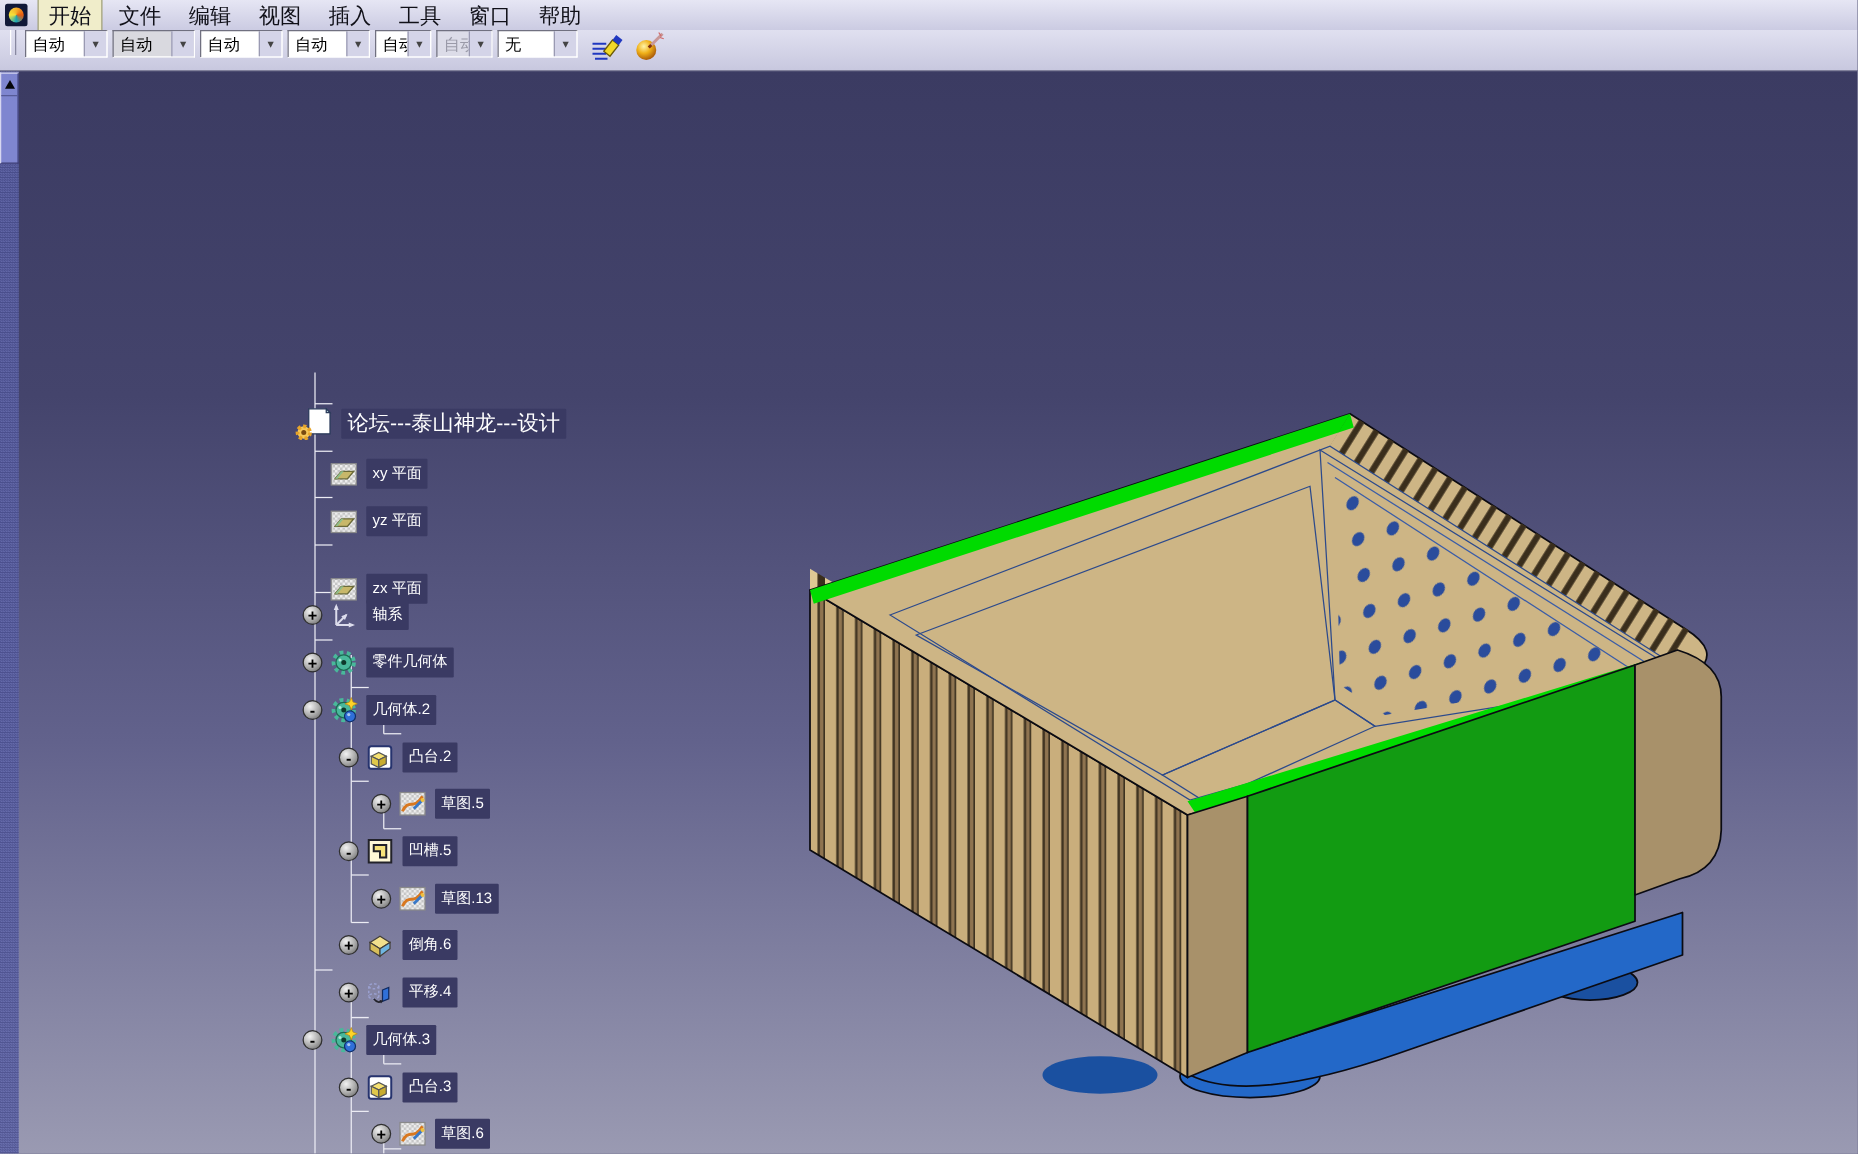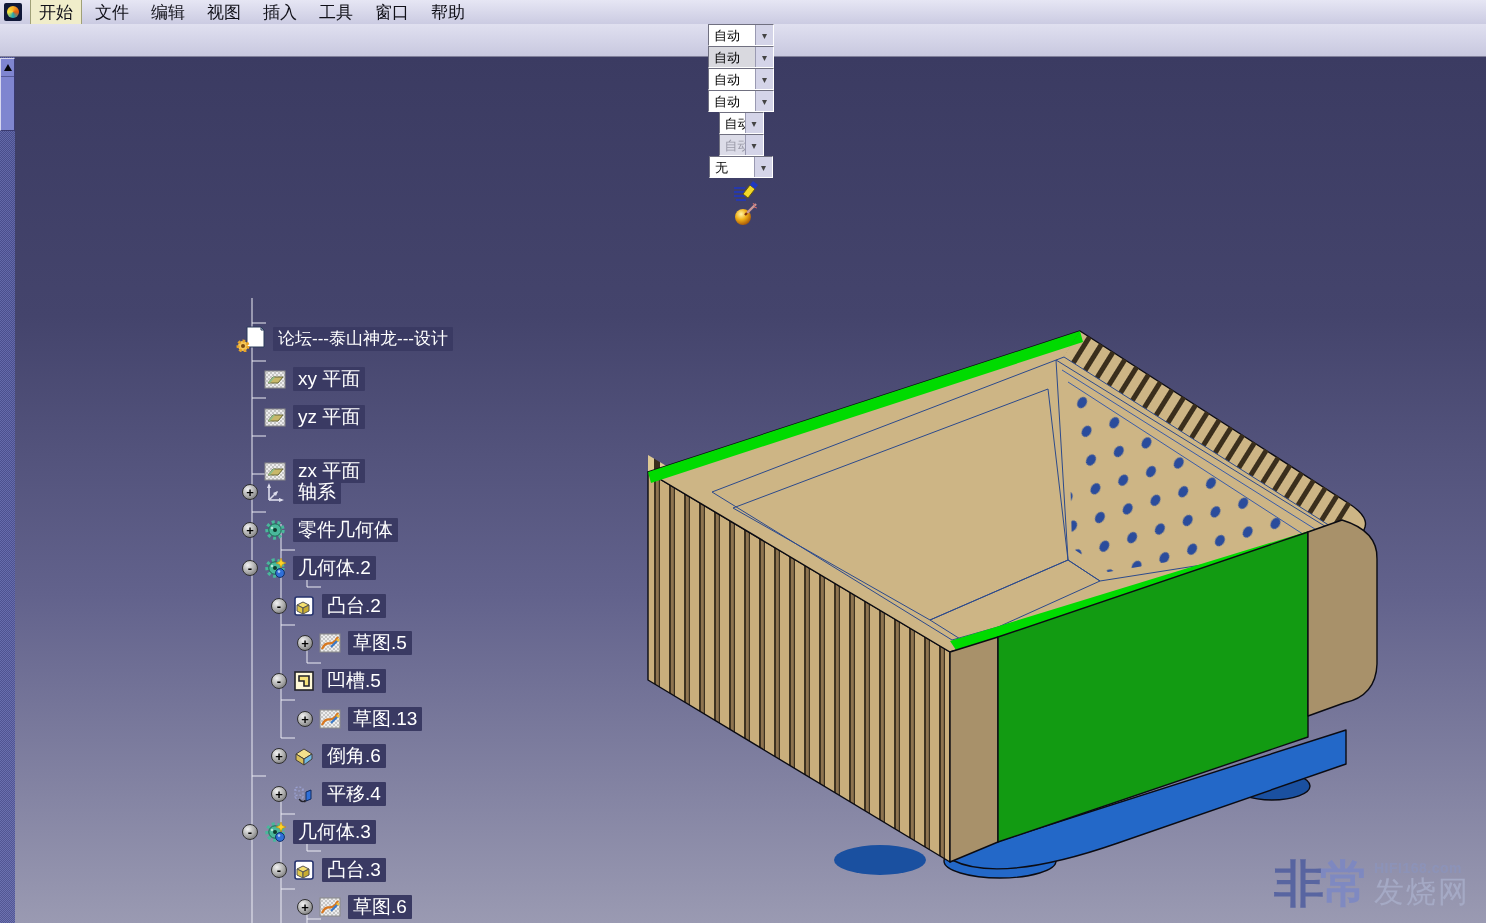--- a/index.html
+++ b/index.html
@@ -13,21 +13,21 @@
   .appicon{width:18px;height:18px;margin:0 6px 0 4px;border-radius:2px;
     background:#101838;position:relative;flex:0 0 auto;}
   .appicon i{position:absolute;left:3px;top:3px;width:12px;height:12px;border-radius:50%;
     background:conic-gradient(#F6B02A,#E85A10,#18A8B8,#F6E23A,#F6B02A);}
   .mitem{padding:8px 9px;margin:0 2px;cursor:default;white-space:nowrap;}
   .mitem.active{background:#F0EDCA;border:1px solid #A0A078;padding:1px 8px;border-radius:1px;}
 
   
   .toolbar{position:absolute;left:0;top:24px;width:100%;height:32px;
     background:linear-gradient(#E0E0F0,#C8C8DF);border-bottom:1px solid #80809A;
-    display:flex;align-items:center;z-index:30;flex-direction:column;}
+    display:flex;z-index:30;}
   .grip{width:3px;height:20px;margin:0 7px 0 8px;border-left:1px solid #fff;
     border-right:1px solid #8888A0;}
   .combo{height:22px;margin-right:4px;background:#fff;display:flex;align-items:stretch;
     border:1px solid;border-color:#707080 #FFFFFF #FFFFFF #707080;box-sizing:border-box;
     font-size:13px;color:#000;}
   .combo .val{flex:1;padding:2px 3px 0 5px;overflow:hidden;white-space:nowrap;}
   .combo .drop{width:17px;background:#D4D4E8;border-left:1px solid #9A9AB2;
     display:flex;align-items:center;justify-content:center;color:#444;font-size:10px;}
   .combo.gray{background:#D9D9DF;}
   .combo.disabled{background:#DCDCE8;color:#8A8A98;}
@@ -46,21 +46,21 @@
   .vthumb{position:absolute;left:0;top:1px;width:15px;height:73px;background:#878EDC;
     border:1px solid;border-color:#E8E8FF #3A3A72 #3A3A72 #E8E8FF;box-sizing:border-box;}
   .varrow{position:absolute;left:3px;top:5px;width:0;height:0;
     border-left:4px solid transparent;border-right:4px solid transparent;
     border-bottom:7px solid #000;}
   .vthumbline{position:absolute;left:0;top:17px;width:13px;border-top:1px solid #5A5F9E;}
 
   
   .tree{position:absolute;inset:0;z-index:10;}
   .trow{position:absolute;height:26px;display:flex;align-items:center;color:#fff;justify-content:space-between;}
-  .tlabel{background:#3A3A63;padding:2px 5px 3px 5px;margin-left:7px;font-size:19px;
+  .tlabel{background:#3A3A63;padding:2px 5px 3px 5px;margin-left:7px;font-size:12px;
     line-height:19px;white-space:nowrap;border-radius:1px;}
   .expander{width:16px;height:16px;border-radius:50%;flex:0 0 auto;margin-right:6px;
     background:radial-gradient(circle at 35% 30%,#F2F2F2,#A8A8A8 55%,#606060);
     border:1px solid #303030;box-sizing:border-box;color:#000;font-size:13px;font-weight:bold;
     display:flex;align-items:center;justify-content:center;line-height:1;}
   .ticon{flex:0 0 auto;}
 
   
   .watermark{position:absolute;right:16px;bottom:14px;display:flex;align-items:center;
     gap:8px;opacity:.8;z-index:15;}
@@ -448,22 +448,15 @@
       <div class="trow" style="left:297px;top:838px">
         <span class="expander">+</span>
         <svg class="ticon" width="22" height="22" viewBox="0 0 22 22">
             <use href="#i-sketch"></use>
           </svg>
         <span class="tlabel">草图.6</span>
       </div>
 
     </div>
 
-    <div class="watermark">
-      <span class="wm-logo"><span class="l1">非</span><span class="l2">常</span></span>
-      <span class="wm-text">
-        <span class="wm-domain">HIFI168.com</span>
-        <span class="wm-site">发烧网</span>
-      </span>
-    </div>
 
   </div>
 </div>
 
 </body></html>

